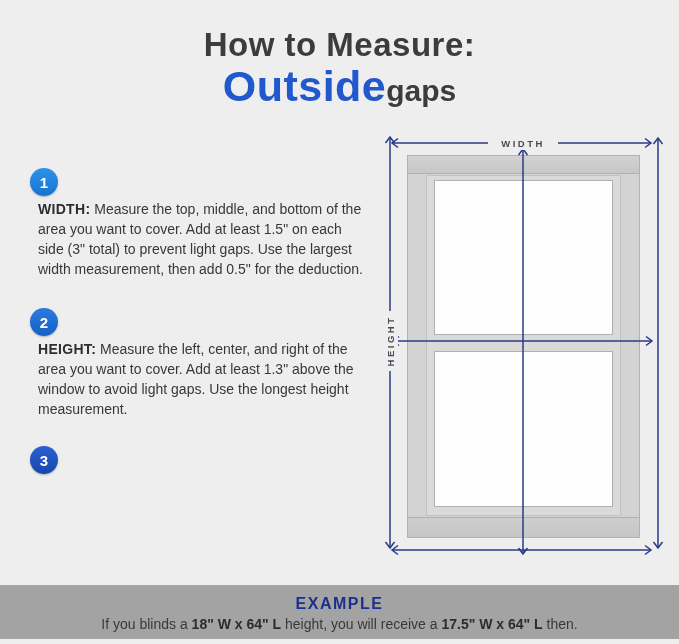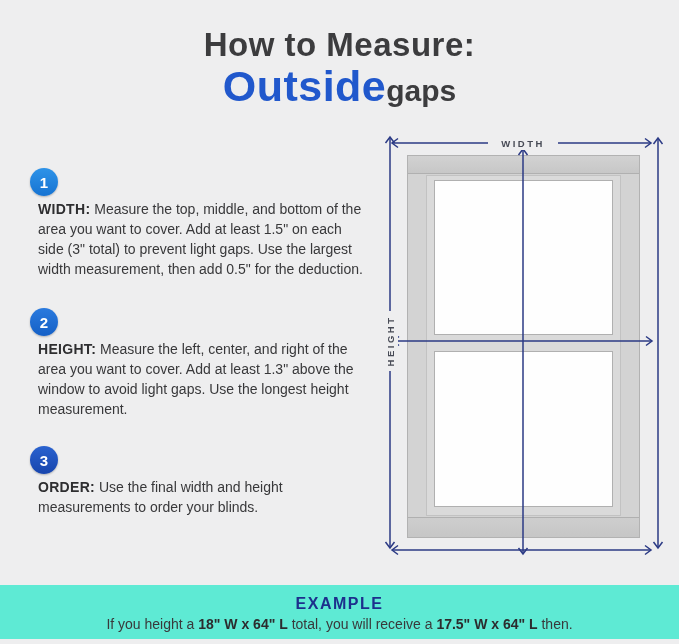--- a/index.html
+++ b/index.html
@@ -47,21 +47,21 @@
   .win-sash { position:absolute; left:18px; right:18px; top:19px; bottom:21px;
     background:#dadada; border:1px solid #c2c2c2; }
   .pane { position:absolute; left:7px; right:7px; background:#fefefe; border:1px solid #b0b0b0; }
   .pane-top { top:4px; height:155px; }
   .pane-bottom { top:175px; bottom:8px; }
 
   .arrows-svg { position:absolute; left:378px; top:128px; width:292px; height:440px; }
 
   
   .footer { position:absolute; left:0; right:0; top:585px; height:54px;
-    background:#5eead4; text-align:center; }
+    background:#a3a3a3; text-align:center; }
   .example-heading { margin-top:10px; font-size:16px; font-weight:700;
     color:#1d2f8c; letter-spacing:1.5px; }
   .example-text { margin-top:3px; font-size:14px; color:#39393b; }
   .example-text b { color:#2c2c2e; }
 </style>
 </head>
 <body>
 
 <div class="stage">
 
@@ -84,21 +84,20 @@
     <div class="circle">
       <span>2</span>
     </div>
     <p class="step-text"><b>HEIGHT:</b> <span>Measure the left, center, and right of the area you want to cover. Add at least 1.3" above the window to avoid light gaps. Use the longest height measurement.</span></p>
   </section>
 
   <section class="step step-3">
     <div class="circle">
       <span>3</span>
     </div>
-    <p class="step-text"><b>ORDER:</b> <span>Use the final width and height measurements to order your blinds.</span></p>
   </section>
 
   <div class="window">
     <div class="win-head"></div>
     <div class="win-sash">
       <div class="pane pane-top"></div>
       <div class="pane pane-bottom"></div>
     </div>
     <div class="win-sill"></div>
   </div>
@@ -120,16 +119,16 @@
 
     <rect x="110" y="8" width="70" height="14" fill="#eeeeef"></rect>
     <text x="145" y="19" text-anchor="middle" font-size="9.5" font-weight="600" letter-spacing="2.5" fill="#474a55" font-family="Liberation Sans, DejaVu Sans, sans-serif">WIDTH</text>
 
     <rect x="5" y="183" width="15" height="60" fill="#eeeeef"></rect>
     <text transform="rotate(-90 12.5 213)" x="12.5" y="216.5" text-anchor="middle" font-size="9.5" font-weight="600" letter-spacing="2.5" fill="#474a55" font-family="Liberation Sans, DejaVu Sans, sans-serif">HEIGHT</text>
   </svg>
 
   <footer class="footer">
     <div class="example-heading">EXAMPLE</div>
-    <p class="example-text"><span>If you height a </span><b>18" W x 64" L</b><span> total, you will receive a </span><b>17.5" W x 64" L</b><span> then.</span></p>
+    <p class="example-text"><span>If you blinds a </span><b>18" W x 64" L</b><span> height, you will receive a </span><b>17.5" W x 64" L</b><span> then.</span></p>
   </footer>
 
 </div>
 
 </body></html>

